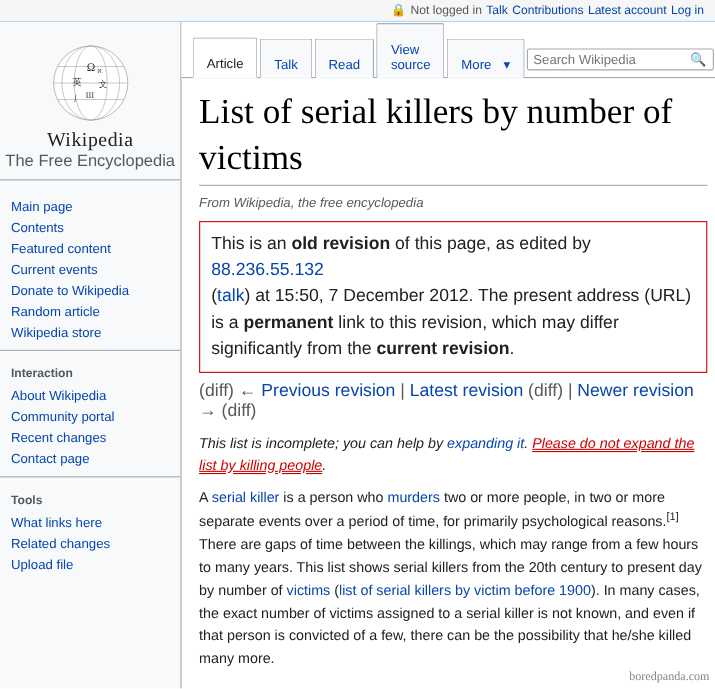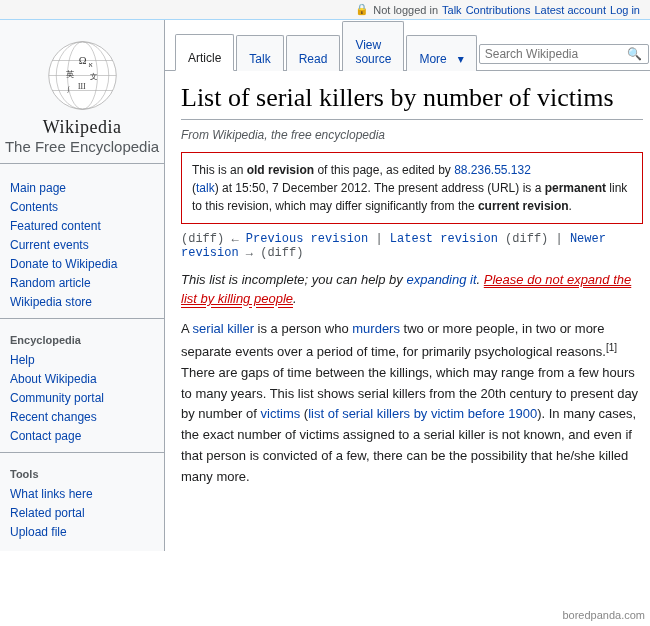--- a/index.html
+++ b/index.html
@@ -153,21 +153,21 @@
       color: #54595d;
       font-size: 12px;
     }
 
     
     #main-content {
       padding: 10px 16px 16px 16px;
     }
     .page-title {
       font-family: 'Linux Libertine', Georgia, serif;
-      font-size: 26px;
+      font-size: 32px;
       font-weight: normal;
       color: #000;
       border-bottom: 1px solid #a2a9b1;
       padding-bottom: 4px;
       margin-bottom: 8px;
       line-height: 1.3;
     }
     .from-wiki {
       font-family: sans-serif;
       font-size: 12px;
@@ -175,27 +175,27 @@
       font-style: italic;
       margin-bottom: 10px;
     }
 
     
     .revision-box {
       border: 1px solid #c00;
       padding: 8px 10px;
       margin-bottom: 8px;
       font-family: sans-serif;
-      font-size: 12px;
+      font-size: 16px;
       line-height: 1.5;
     }
     .revision-box b { font-weight: bold; }
     .revision-nav {
-      font-family: Liberation Mono, monospace;
-      font-size: 12px;
+      font-family: Liberation Sans, sans-serif;
+      font-size: 16px;
       color: #54595d;
       margin-bottom: 10px;
     }
     .revision-nav a { color: #0645ad; }
 
     
     .italic-notice {
       font-style: italic;
       font-family: sans-serif;
       font-size: 13px;
@@ -212,21 +212,21 @@
       color: #202122;
     }
     .body-text a { color: #0645ad; }
     sup { font-size: 10px; }
 
     
     #watermark {
       position: fixed;
       bottom: 5px;
       right: 5px;
-      font-family: Liberation Sans, sans-serif;
+      font-family: Liberation Serif, serif;
       font-size: 11px;
       color: #888;
     }
 
     
     .globe-svg {
       width: 75px;
       height: 75px;
     }
   </style>
@@ -273,34 +273,33 @@
       <div class="sidebar-item"><a href="#">Featured content</a></div>
       <div class="sidebar-item"><a href="#">Current events</a></div>
       <div class="sidebar-item"><a href="#">Donate to Wikipedia</a></div>
       <div class="sidebar-item"><a href="#">Random article</a></div>
       <div class="sidebar-item"><a href="#">Wikipedia store</a></div>
     </div>
 
     <hr class="divider">
 
     <div class="sidebar-section">
-      <div class="sidebar-section-title">Encyclopedia</div>
-      <div class="sidebar-item"><a href="#">Help</a></div>
+      <div class="sidebar-section-title">Interaction</div>
       <div class="sidebar-item"><a href="#">About Wikipedia</a></div>
       <div class="sidebar-item"><a href="#">Community portal</a></div>
       <div class="sidebar-item"><a href="#">Recent changes</a></div>
       <div class="sidebar-item"><a href="#">Contact page</a></div>
     </div>
 
     <hr class="divider">
 
     <div class="sidebar-section">
       <div class="sidebar-section-title">Tools</div>
       <div class="sidebar-item"><a href="#">What links here</a></div>
-      <div class="sidebar-item"><a href="#">Related portal</a></div>
+      <div class="sidebar-item"><a href="#">Related changes</a></div>
       <div class="sidebar-item"><a href="#">Upload file</a></div>
     </div>
   </div>
 
   <div id="content-area">
 
     <div id="tab-bar">
       <div class="tab-group">
         <div class="tab active">Article</div>
         <div class="tab talk-tab">Talk</div>

